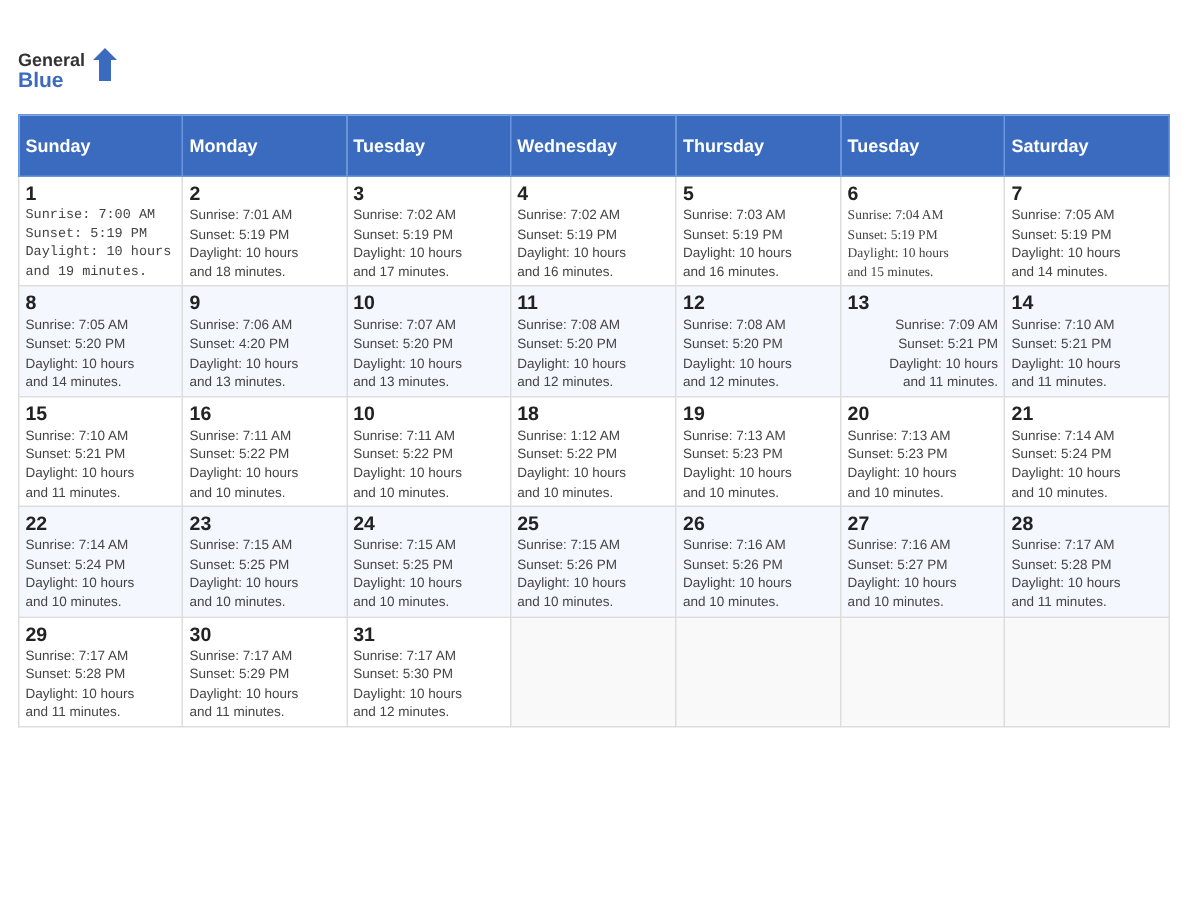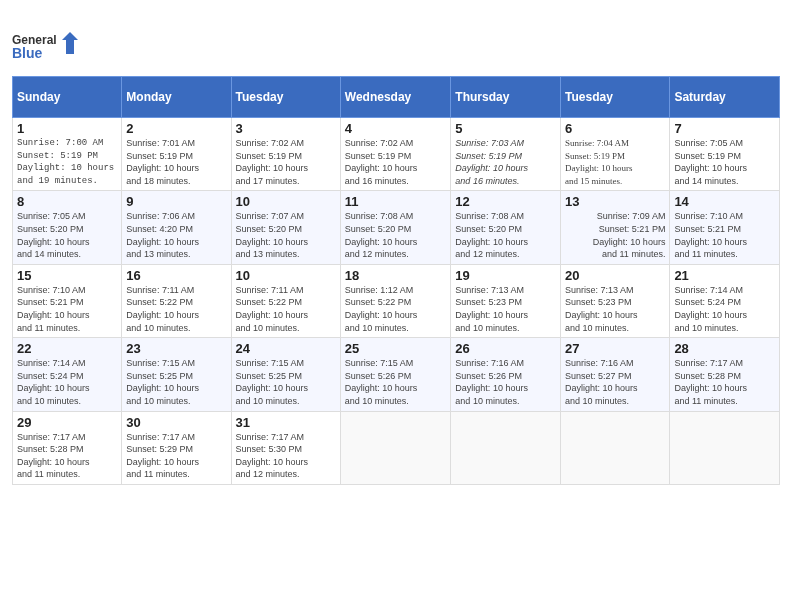--- a/index.html
+++ b/index.html
@@ -136,21 +136,21 @@
           </td>
           <td>
             <span class="day-num">4</span>
             <div class="day-info" style="white-space: pre-line;">Sunrise: 7:02 AM
 Sunset: 5:19 PM
 Daylight: 10 hours
 and 16 minutes.</div>
           </td>
           <td>
             <span class="day-num">5</span>
-            <div class="day-info" style="white-space: pre-line; font-style: italic;">Sunrise: 7:03 AM
+            <div class="day-info" style="white-space: pre-line;">Sunrise: 7:03 AM
 Sunset: 5:19 PM
 Daylight: 10 hours
 and 16 minutes.</div>
           </td>
           <td>
             <span class="day-num">6</span>
             <div class="day-info" style="white-space: pre-line; font-family: Liberation Serif, serif;">Sunrise: 7:04 AM
 Sunset: 5:19 PM
 Daylight: 10 hours
 and 15 minutes.</div>

